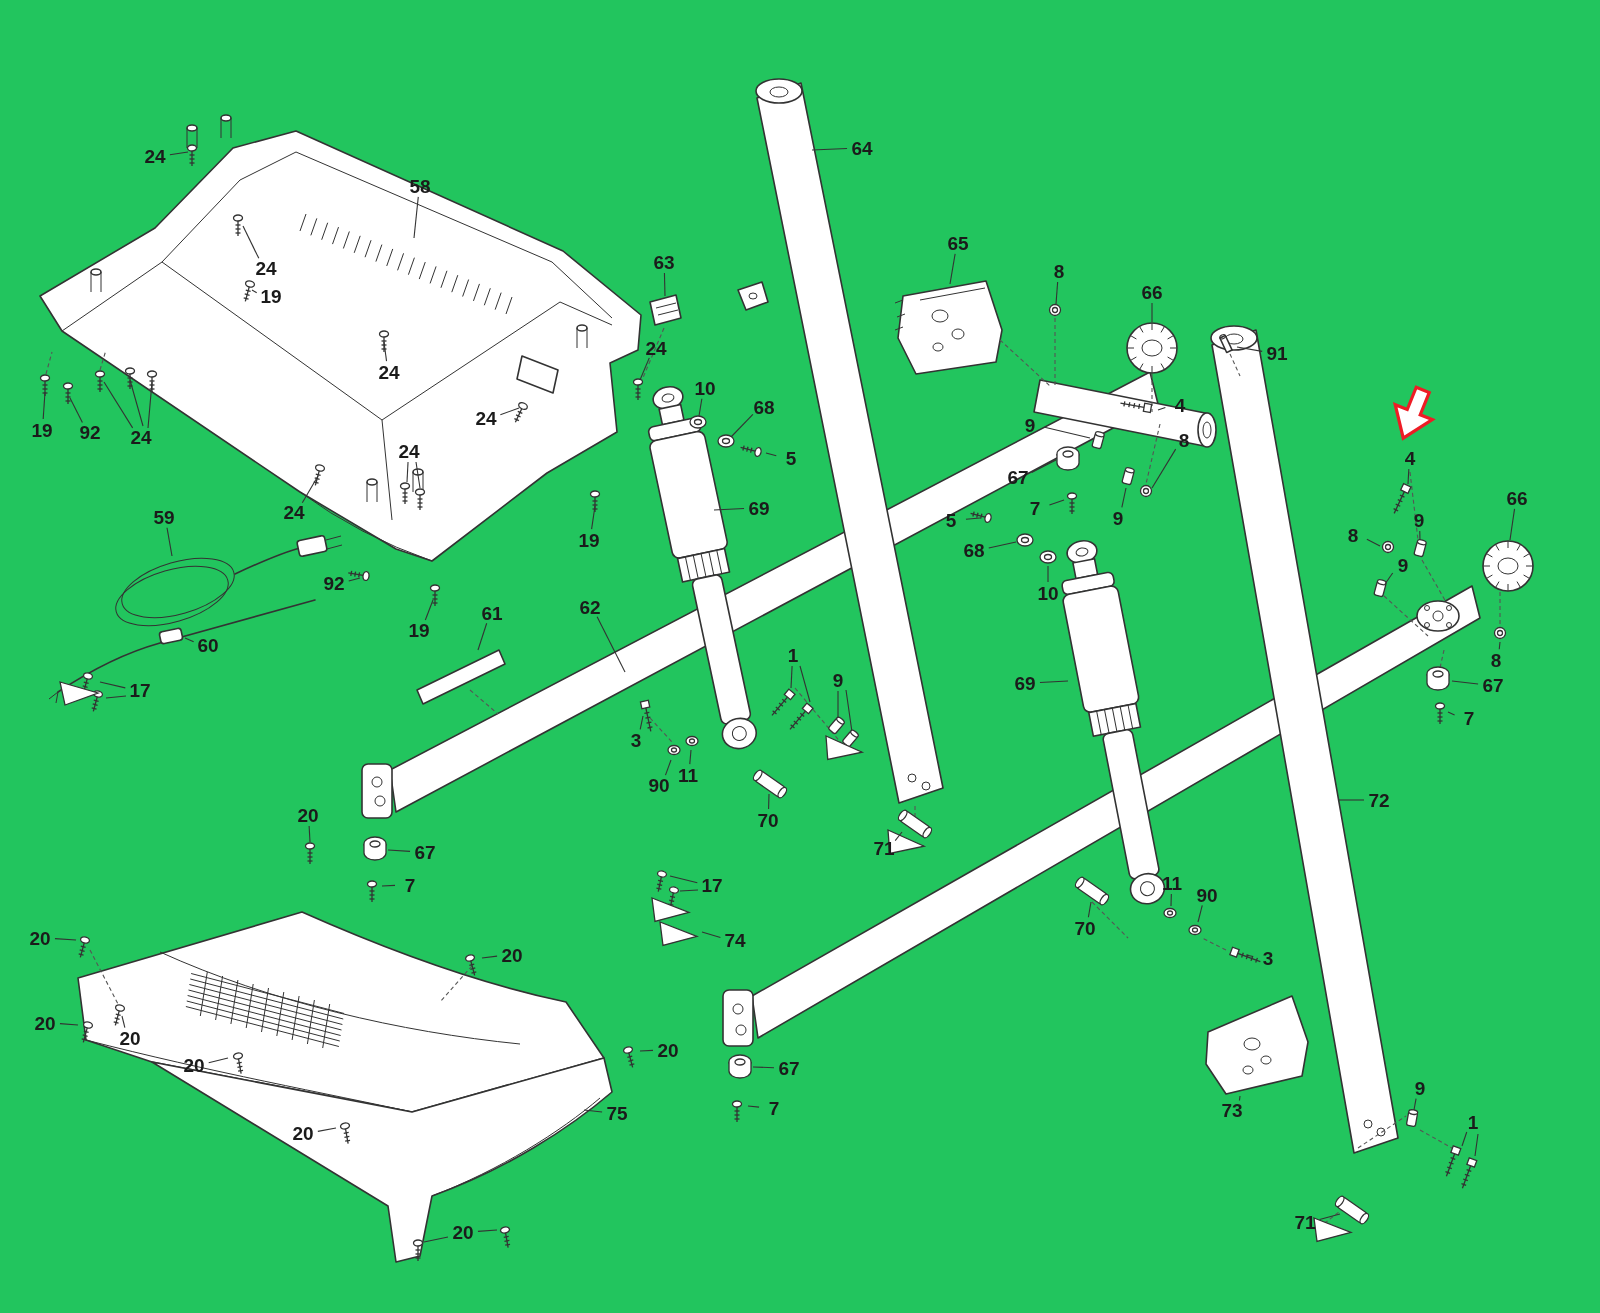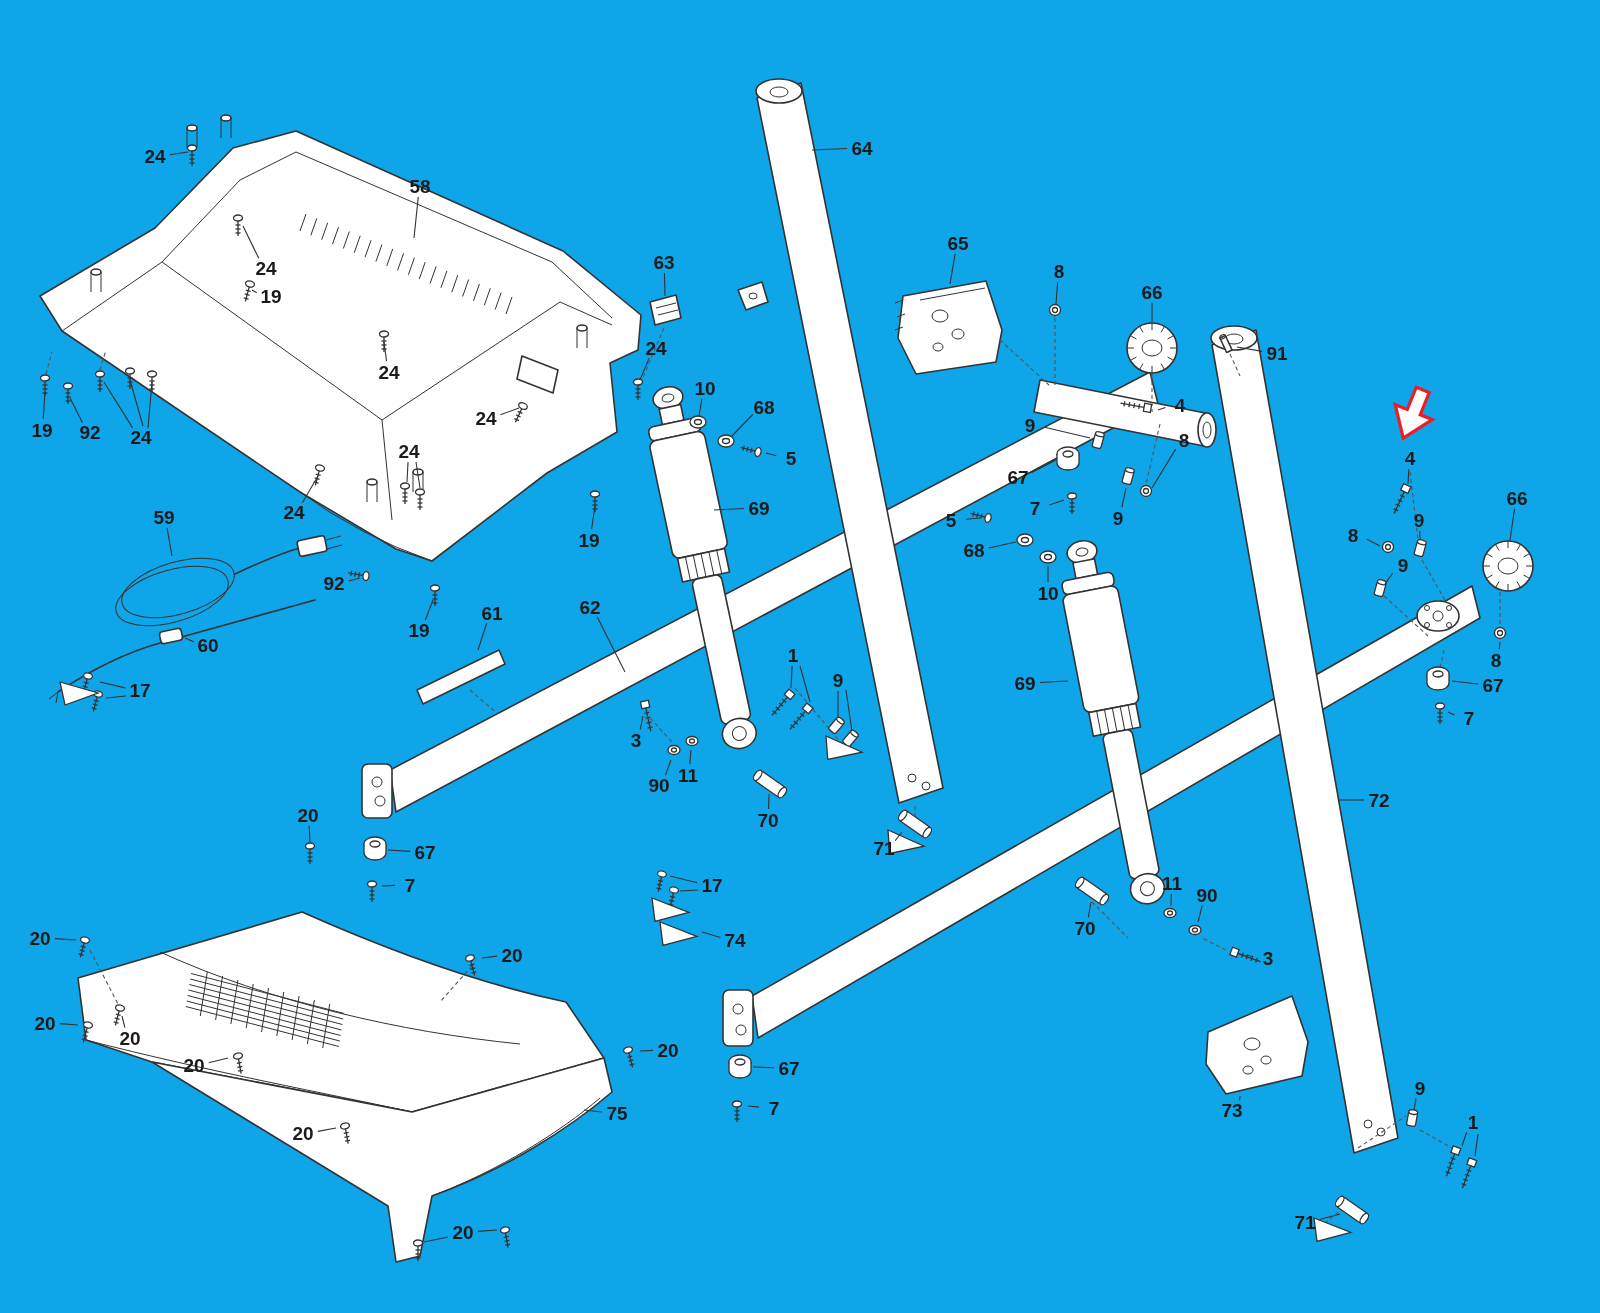--- a/index.html
+++ b/index.html
@@ -1,16 +1,16 @@
 <!DOCTYPE html>
 <html><head>
 <meta charset="utf-8">
 <style>
   html,body{margin:0;padding:0;background:#fff;}
-  .stage{width:1600px;height:1313px;position:relative;background:#0ea5e9;overflow:hidden;}
+  .stage{width:1600px;height:1313px;position:relative;background:#22c55e;overflow:hidden;}
   svg{display:block;}
   .ln{fill:none;stroke:#333;stroke-width:1.6;stroke-linejoin:round;stroke-linecap:round;}
   .fw{fill:#fff;stroke:#333;stroke-width:1.6;stroke-linejoin:round;}
   .thin{fill:none;stroke:#333;stroke-width:1;}
   .dash{fill:none;stroke:#555;stroke-width:1.1;stroke-dasharray:4 3;}
   .lead{stroke:#333;stroke-width:1.1;fill:none;}
   .hwg{fill:#fff;stroke:#333;stroke-width:1.3;}
   text.callout{font-family:"Liberation Sans",sans-serif;font-size:19px;font-weight:bold;fill:#1b1b1b;text-anchor:middle;}
   #hl-arrow{fill:#fff;stroke-width:3.2;stroke-linejoin:miter;}
 </style>

